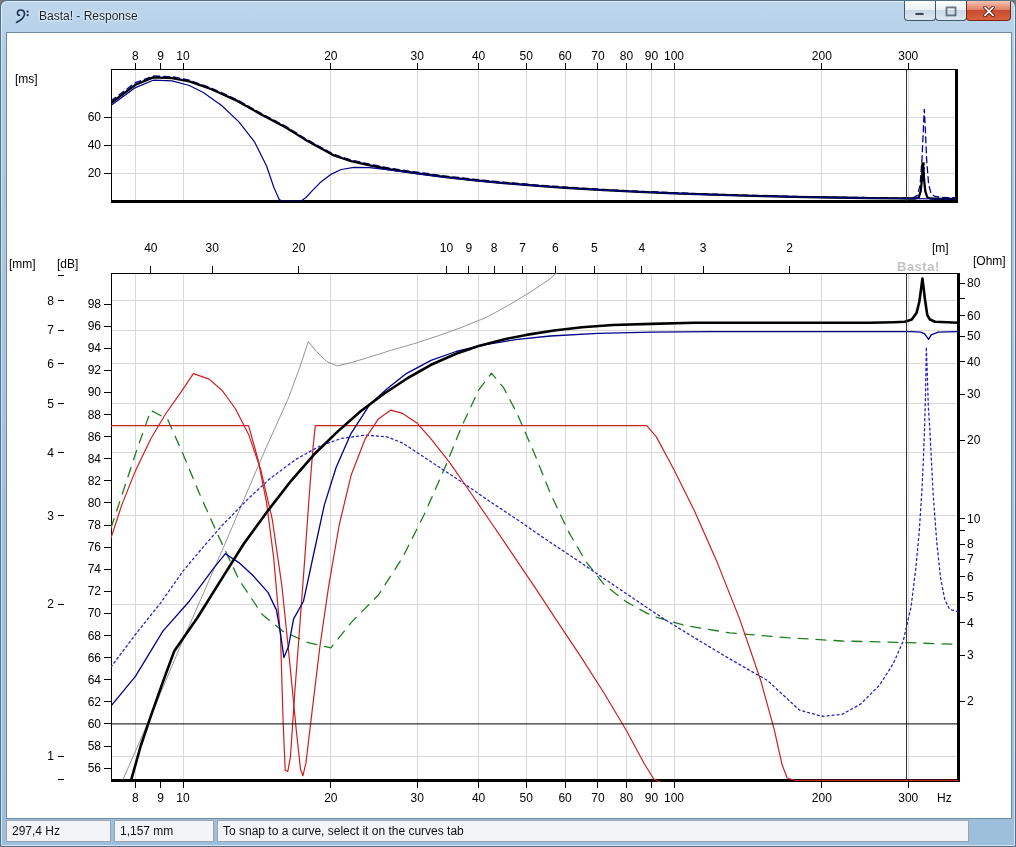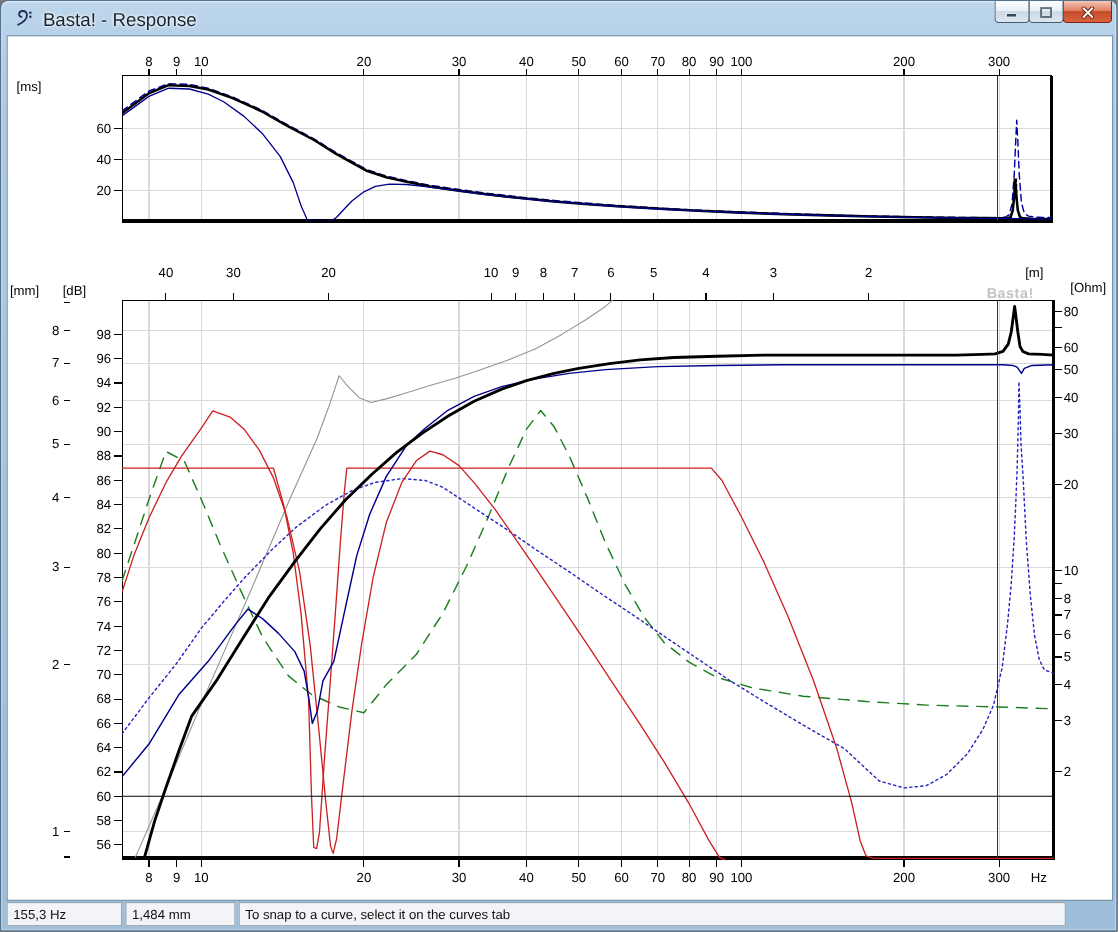--- a/index.html
+++ b/index.html
@@ -7,21 +7,21 @@
   .window{
     position:relative;width:1016px;height:847px;
     font-family:"Liberation Sans",sans-serif;
     background:linear-gradient(180deg,#bdd6ec 0%,#aecbe5 8%,#a1c2de 60%,#9dbfdc 100%);
     border:1px solid #52718c;border-radius:7px 7px 2px 2px;overflow:hidden;
     box-shadow:inset 0 0 0 1px rgba(255,255,255,.55);
   }
   .titlebar{position:absolute;left:0;top:0;width:100%;height:30px;}
   .app-icon{position:absolute;left:13px;top:7px;width:18px;height:17px;}
   .title-text{
-    position:absolute;left:38px;top:8px;font-size:17px;color:#17222c;
+    position:absolute;left:38px;top:8px;font-size:12px;color:#17222c;
     text-shadow:0 0 4px #fff,0 0 2px #fff;white-space:nowrap;
   }
   .winbtn{position:absolute;top:0;height:20px;border:1px solid #41596d;border-top:none;
     border-radius:0 0 4px 4px;cursor:default;}
   .winbtn svg{position:absolute;left:50%;top:50%;transform:translate(-50%,-46%);}
   .btn-min{left:903px;width:32px;background:linear-gradient(180deg,#fdfeff 0%,#e9f0f6 45%,#ccd9e6 50%,#dde7f1 100%);}
   .btn-max{left:934px;width:32px;background:linear-gradient(180deg,#fdfeff 0%,#e9f0f6 45%,#ccd9e6 50%,#dde7f1 100%);}
   .btn-close{left:965px;width:45px;background:linear-gradient(180deg,#f5c4b4 0%,#e08165 45%,#c64c2e 50%,#d9623f 100%);border-color:#7c2414;}
   .client{
     position:absolute;left:5px;top:31px;width:1006px;height:787px;background:#fff;
@@ -347,18 +347,18 @@
             <path d="M109.9,705.2 L134.4,675.4 L161.9,630.1 L188.3,600.2 L212.7,567.1 L224.4,552.7 L237.9,561.6 L252.2,574.8 L267.0,591.4 L275.5,609.1 L279.5,632.3 L282.9,656.6 L287.5,645.5 L292.6,617.9 L302.5,600.2 L313.2,550.5 L323.3,504.1 L335.1,466.5 L350.1,432.3 L368.7,403.6 L385.8,388.1 L405.3,372.6 L430.0,359.4 L455.1,350.5 L482.9,343.9 L516.5,338.4 L549.4,335.0 L596.9,332.3 L650.5,331.2 L711.9,330.6 L798.3,330.6 L876.8,330.6 L910.8,330.6 L919.7,331.2 L923.7,332.8 L927.6,338.4 L930.2,333.9 L937.1,331.2 L957.1,330.6" fill="none" stroke="#00008b" stroke-width="1.3" stroke-linejoin="round" stroke-linecap="round"></path>
             <path d="M130.4,778.2 L139.7,745.0 L149.8,715.2 L161.9,680.9 L173.3,650.0 L196.4,616.8 L219.1,580.4 L242.8,542.8 L267.0,509.6 L290.1,479.8 L313.2,453.3 L337.1,430.1 L359.6,410.2 L383.3,392.5 L406.8,377.0 L430.0,363.8 L455.1,352.7 L477.6,345.0 L502.7,338.4 L525.2,333.9 L553.1,329.5 L581.1,326.2 L611.7,324.0 L650.5,322.9 L693.3,321.8 L759.5,321.8 L820.8,321.8 L868.4,321.8 L892.6,321.2 L903.7,320.7 L910.8,318.5 L915.6,311.8 L918.3,300.8 L920.4,285.3 L921.4,277.6 L922.4,285.3 L924.3,300.8 L926.3,314.1 L928.9,318.5 L934.0,320.7 L946.1,321.2 L957.1,321.8" fill="none" stroke="#000000" stroke-width="2.6" stroke-linejoin="round" stroke-linecap="round"></path>
             <path d="M109.9,722.9 L957.1,722.9" fill="none" stroke="#000000" stroke-width="1" stroke-linejoin="round" stroke-linecap="round"></path>
           </g>
           <line x1="905.4104134152943" y1="272" x2="905.4104134152943" y2="779" stroke="#303030" stroke-width="1" shape-rendering="crispEdges"></line>
         </g>
       </svg>
   </div>
 
   <div class="statusbar">
-    <div class="spanel sp1">155,3 Hz</div>
-    <div class="spanel sp2">1,484 mm</div>
+    <div class="spanel sp1">297,4 Hz</div>
+    <div class="spanel sp2">1,157 mm</div>
     <div class="spanel sp3">To snap to a curve, select it on the curves tab</div>
   </div>
 
 </div>
 
 </body></html>

